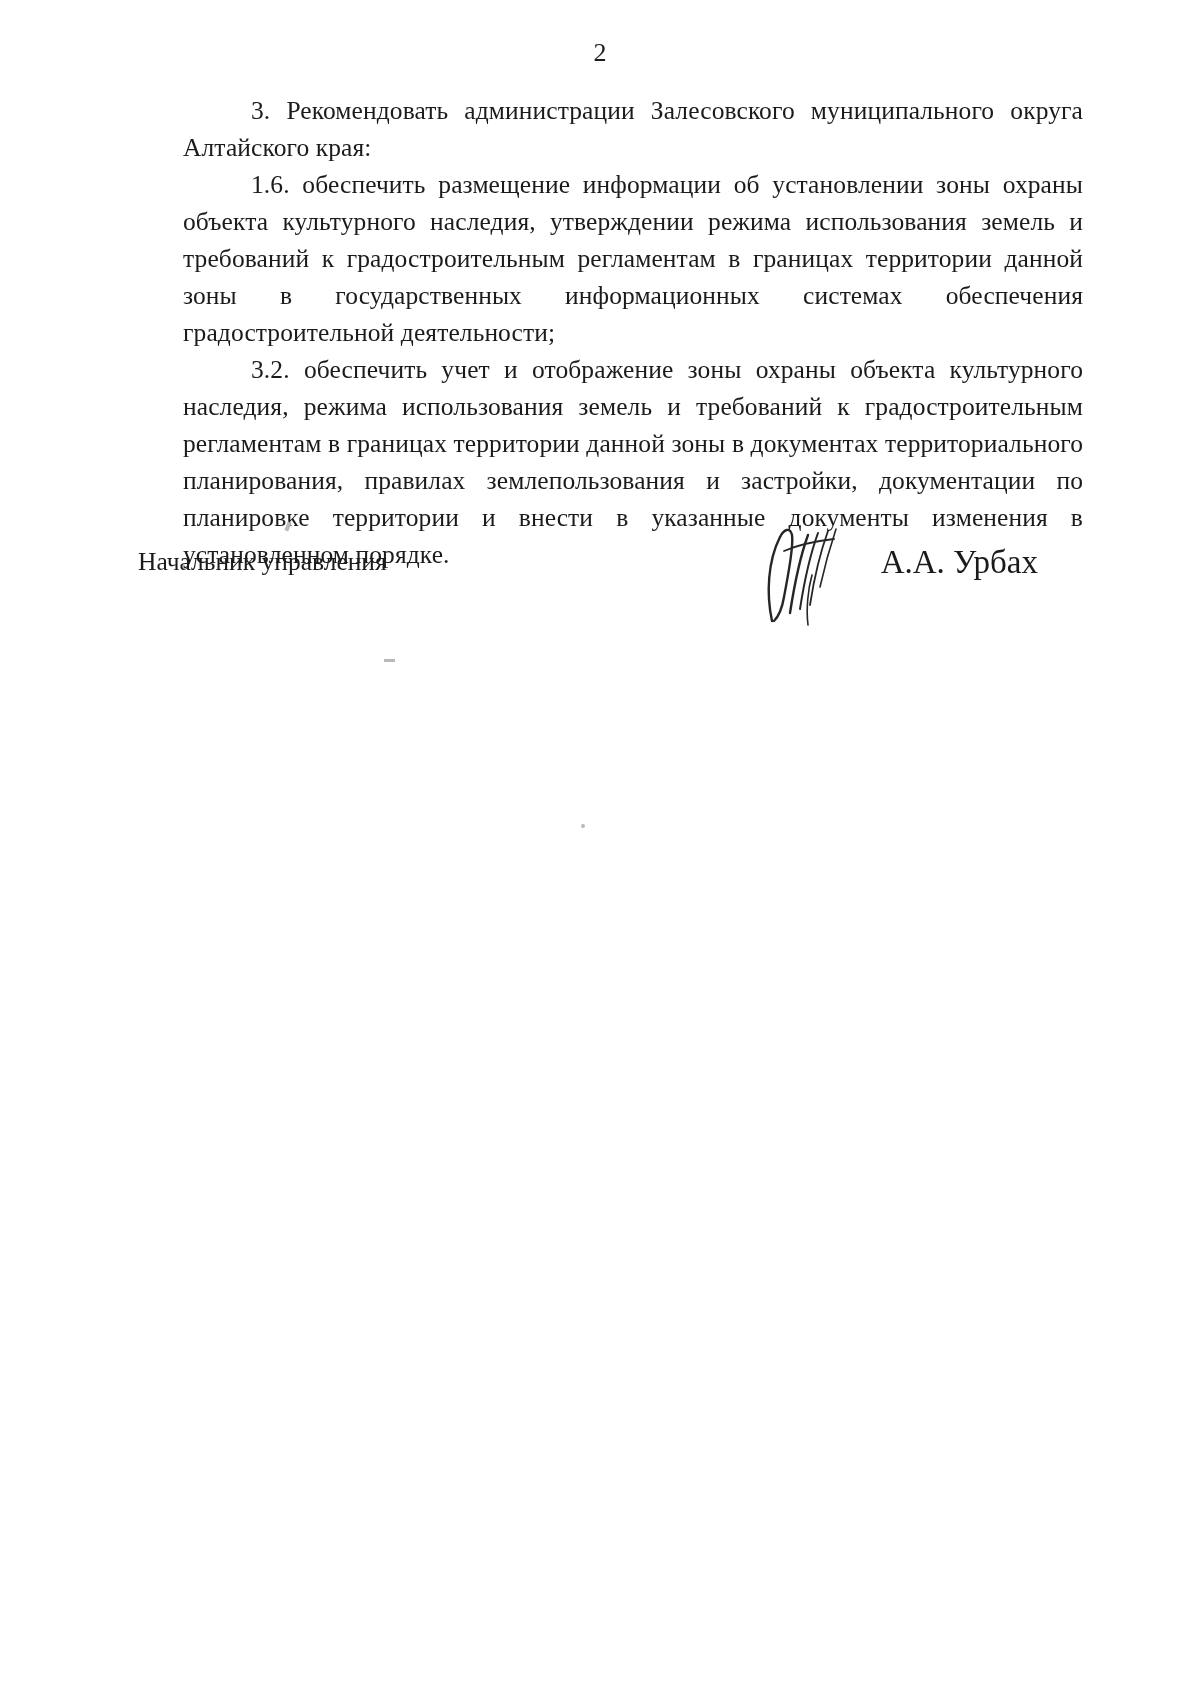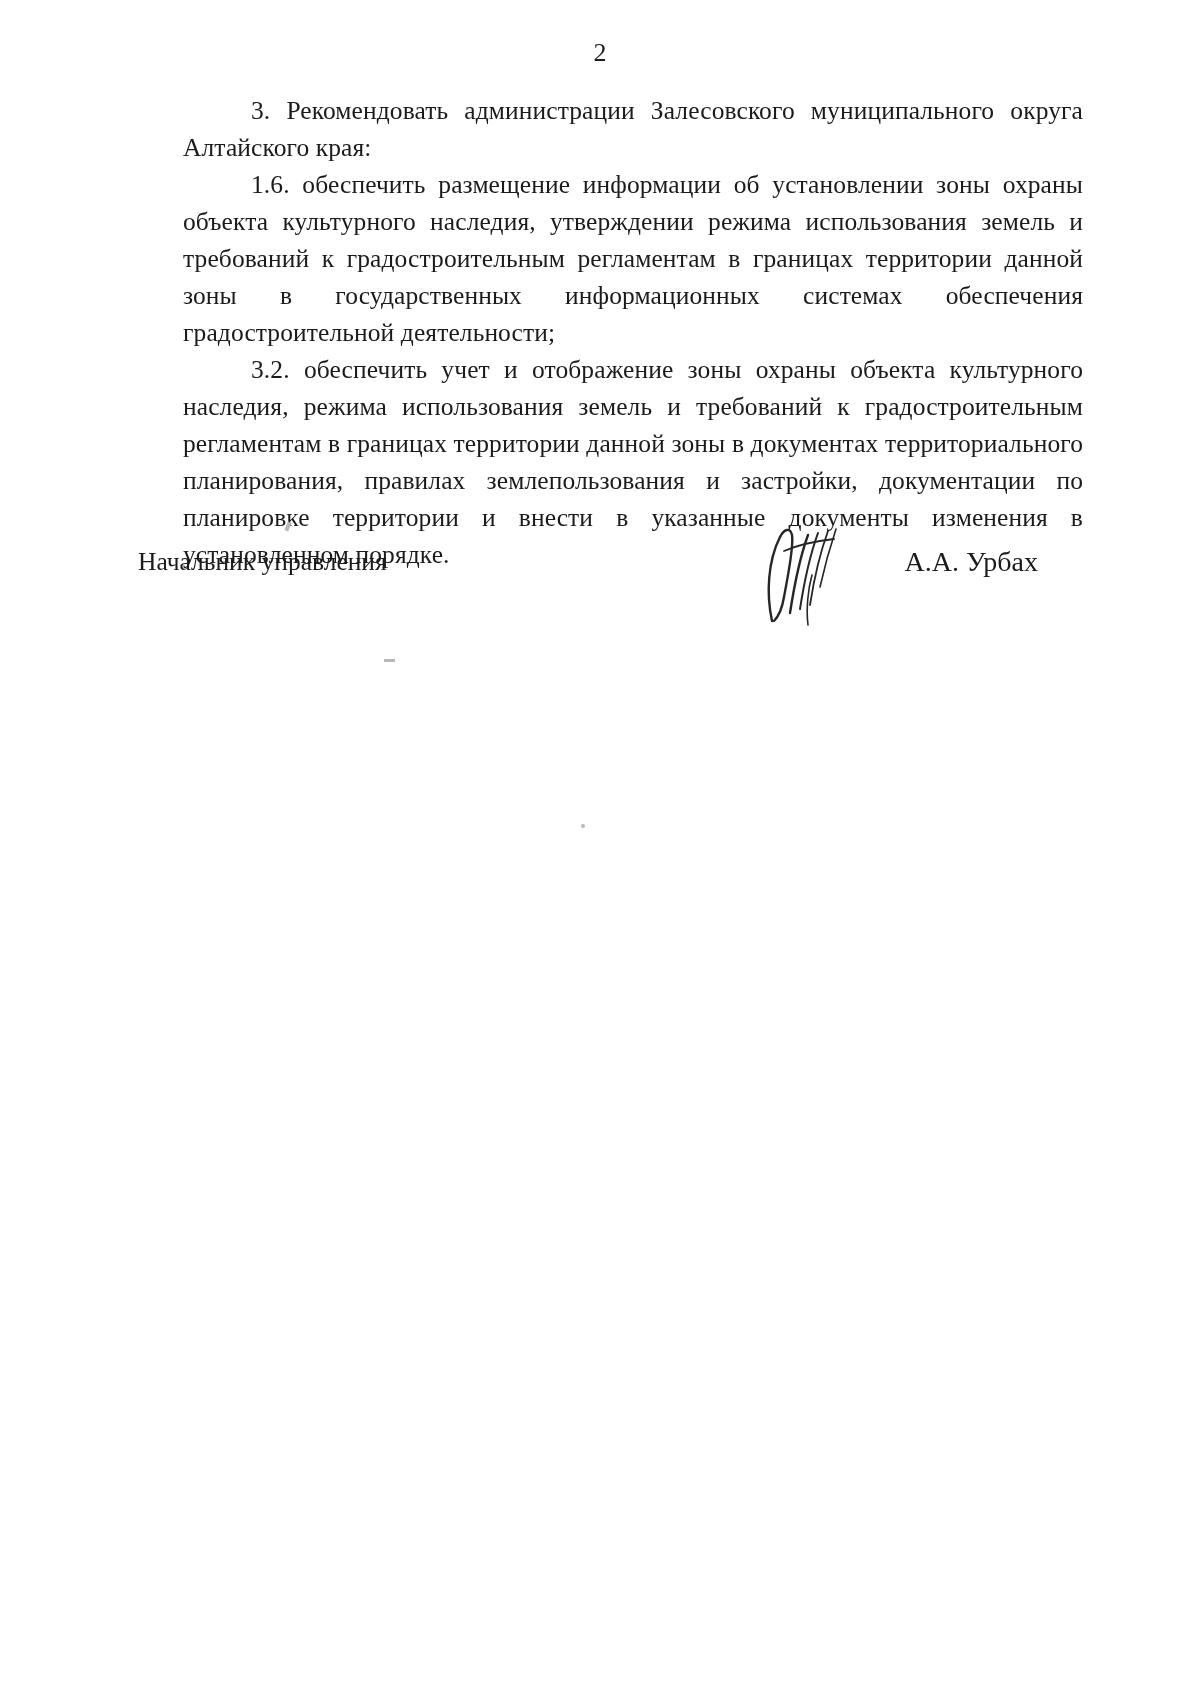--- a/index.html
+++ b/index.html
@@ -55,21 +55,21 @@
     left: 0;
     top: 0;
     font-size: 25.5px;
     line-height: 34px;
     white-space: nowrap;
   }
   .sign-name {
     position: absolute;
     right: 0;
     top: 0;
-    font-size: 28px;
+    font-size: 33px;
     line-height: 34px;
     white-space: nowrap;
   }
   .sign-mark {
     position: absolute;
     left: 612px;
     top: -28px;
     width: 120px;
     height: 110px;
   }

